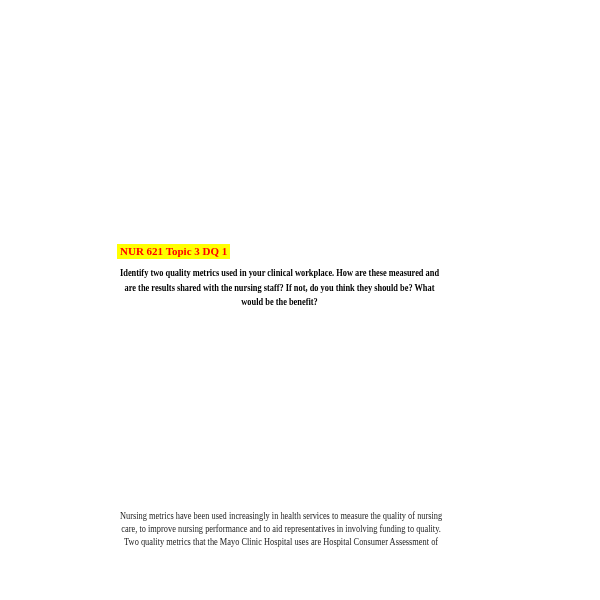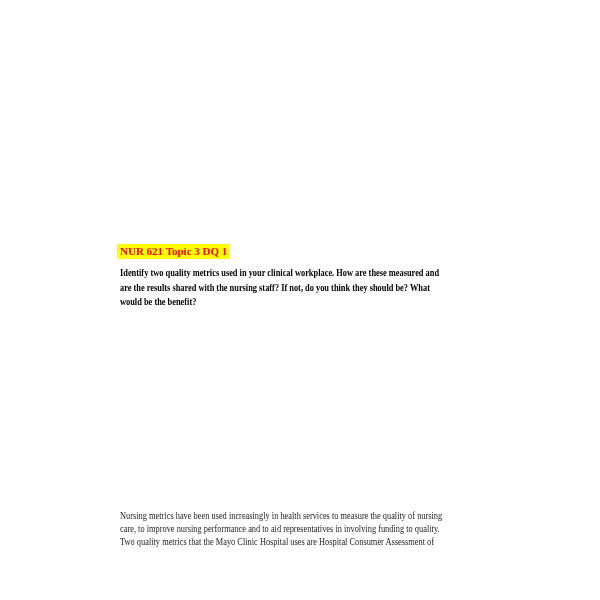--- a/index.html
+++ b/index.html
@@ -7,20 +7,21 @@
     padding: 0;
     background: #ffffff;
   }
   .page {
     position: relative;
     width: 600px;
     height: 600px;
     background: #ffffff;
     overflow: hidden;
     font-family: "Liberation Serif", "DejaVu Serif", serif;
+    text-align: center;
   }
   .heading {
     position: absolute;
     left: 117px;
     top: 244px;
     display: inline-block;
     font-size: 11px;
     font-weight: bold;
     line-height: 15px;
     padding: 0 3px;

